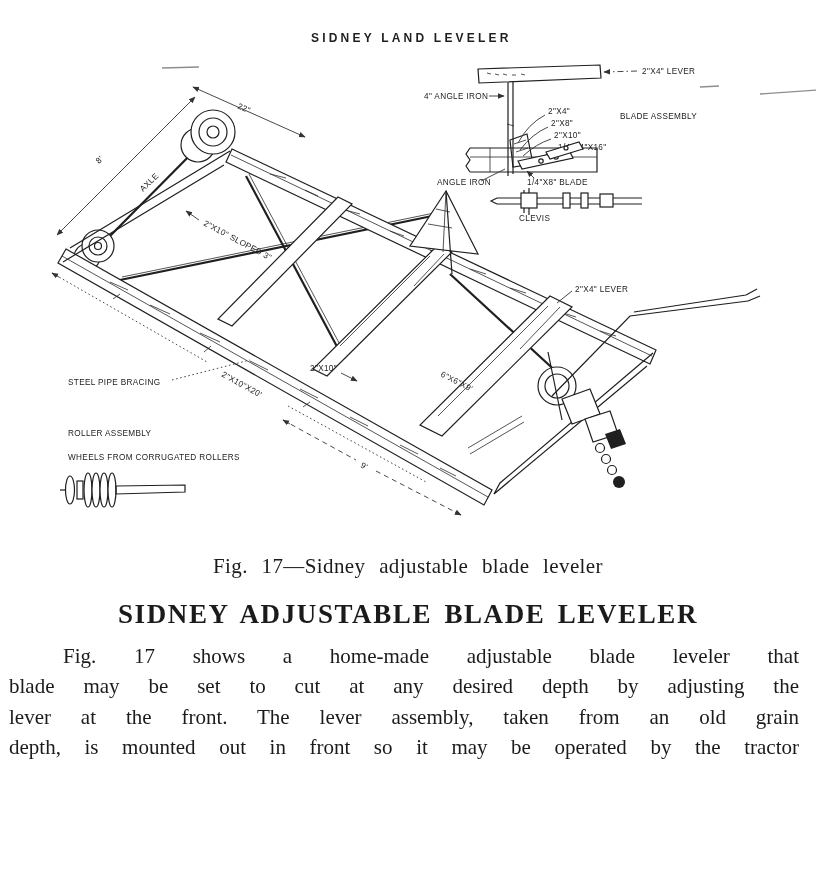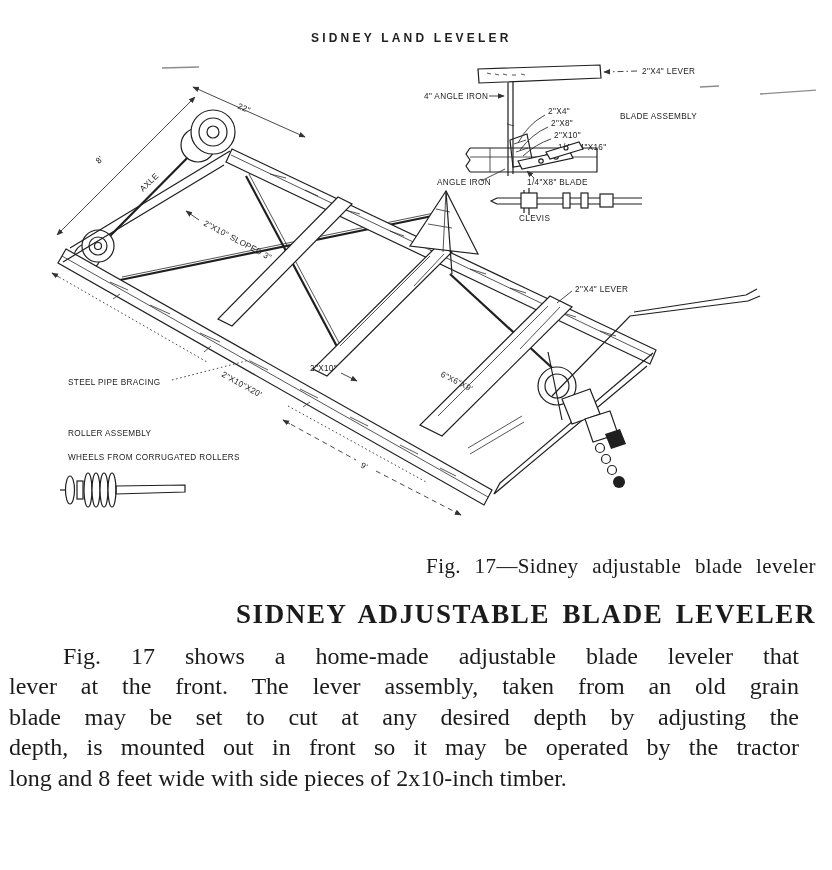--- a/index.html
+++ b/index.html
@@ -7,30 +7,30 @@
     position:relative; width:816px; height:870px; background:#ffffff;
     font-family:"Liberation Serif", serif; color:#1b1b1b; overflow:hidden;margin-top:24px;
   }
   .draw-title {
     position:absolute; top:7px; left:311px;
     font-family:"Liberation Sans", sans-serif; font-size:12px; font-weight:700;
     letter-spacing:3.2px; color:#1f1f1f; white-space:nowrap;
   }
   .figure-svg { position:absolute; top:0; left:0; }
   .caption {
-    position:absolute; top:530px; left:0; width:100%; text-align:right;
+    position:absolute; top:530px; left:0; width:100%; text-align:center;
     font-size:21px; word-spacing:8px; letter-spacing:.4px;
   }
   .heading {
-    position:absolute; top:575px; left:0; width:100%; text-align:right;
+    position:absolute; top:575px; left:0; width:100%; text-align:center;
     font-size:27px; font-weight:700; letter-spacing:1.6px; word-spacing:4px;
   }
   .bodytext {
     position:absolute; top:617px; left:9px; right:17px;
-    font-size:24px; line-height:30.4px;
+    font-size:21px; line-height:30.4px;
   }
   .bl { text-align:justify; text-align-last:justify; }
   .bl.first { text-indent:54px; }
   .bl.last { text-align-last:left; }
 
   
   .s    { stroke:#1f1f1f; fill:none; stroke-width:1.2; }
   .sw   { stroke:#1f1f1f; fill:#ffffff; stroke-width:1.2; }
   .thin { stroke:#2a2a2a; fill:none; stroke-width:.8; }
   .pipe { stroke:#1f1f1f; fill:none; stroke-width:2.2; }
@@ -216,19 +216,18 @@
         <path class="s" d="M116,462 L185,461 L185,468 L116,470 Z"></path>
       </g>
     </g>
   </svg>
 
   <div class="caption">Fig. 17—Sidney adjustable blade leveler</div>
   <div class="heading">SIDNEY ADJUSTABLE BLADE LEVELER</div>
 
   <div class="bodytext">
     <div class="bl first">Fig. 17 shows a home-made adjustable blade leveler that</div>
+    <div class="bl">blade may be set to cut at any desired depth by adjusting the</div>
     <div class="bl">lever at the front. The lever assembly, taken from an old grain</div>
-    <div class="bl">blade may be set to cut at any desired depth by adjusting the</div>
     <div class="bl">depth, is mounted out in front so it may be operated by the tractor</div>
-    <div class="bl last">long and 8 feet wide with side pieces of 2x10-inch timber.</div>
   </div>
 
 </div>
 
 </body></html>

